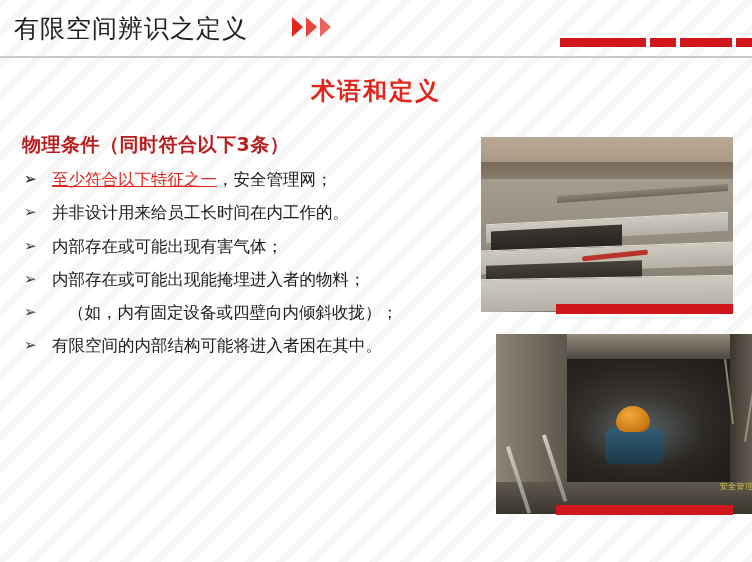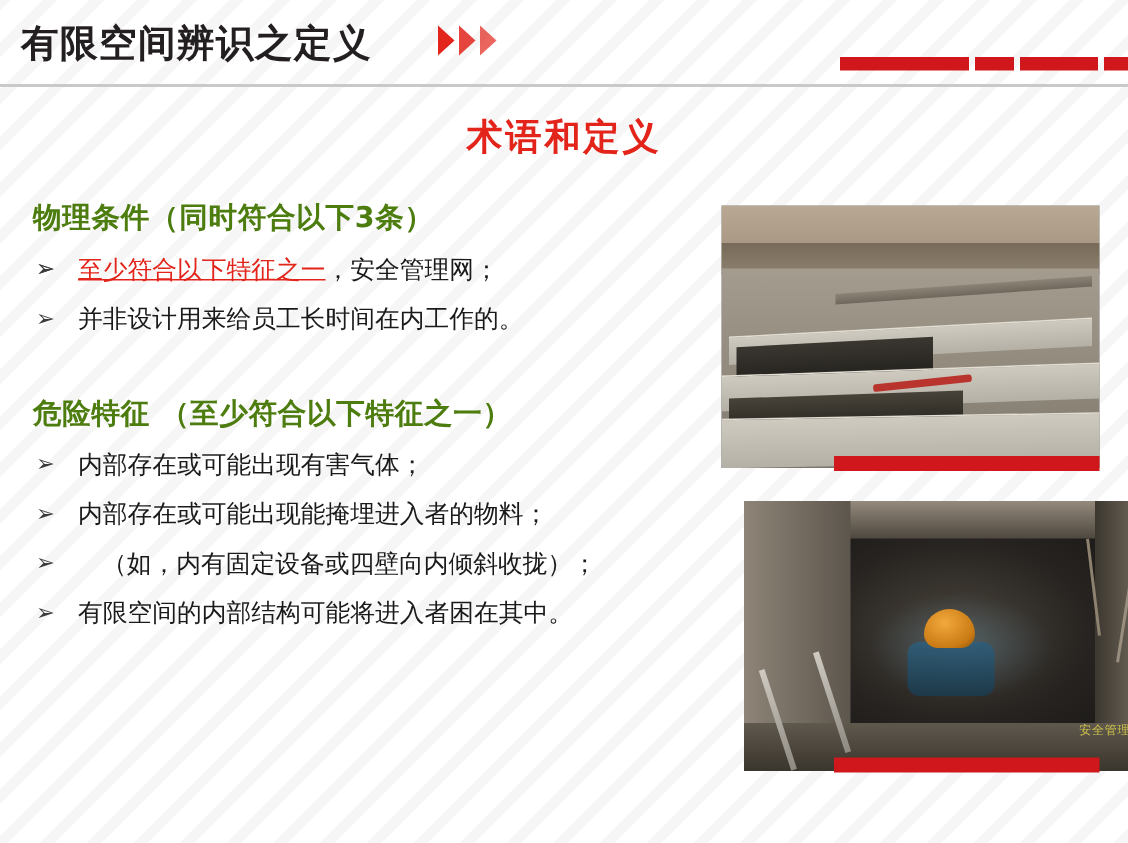--- a/index.html
+++ b/index.html
@@ -38,21 +38,21 @@
     position: absolute;
     left: 0; top: 0;
     width: 752px;
     height: 58px;
   }
   .header-title {
     position: absolute;
     left: 14px;
     top: 12px;
     font-size: 25px;
-    font-weight: bold;
+    font-weight: normal;
     color: #231f20;
     letter-spacing: 1px;
     white-space: nowrap;
   }
   .chevrons {
     position: absolute;
     left: 292px;
     top: 17px;
     display: flex;
     gap: 3px;
@@ -104,21 +104,21 @@
   
   .content {
     position: absolute;
     left: 22px;
     top: 132px;
     width: 450px;
   }
   .section-title {
     font-size: 19px;
     font-weight: bold;
-    color: #4d7c0f;
+    color: #b91c1c;
     margin: 0 0 10px 0;
     letter-spacing: 0.5px;
   }
   .section-title.second {
     margin-top: 38px;
   }
   .bullet-list {
     list-style: none;
     margin: 0;
     padding: 0;
@@ -315,21 +315,20 @@
       <li>
         <span class="arrow">➢</span>
         <span class="hl">至少符合以下特征之一</span><span>，安全管理网；</span>
       </li>
       <li>
         <span class="arrow">➢</span>
         <span>并非设计用来给员工长时间在内工作的。</span>
       </li>
     </ul>
 
-    <div class="section-title second">危险特征 （至少符合以下特征之一）</div>
     <ul class="bullet-list">
       <li>
         <span class="arrow">➢</span>
         <span>内部存在或可能出现有害气体；</span>
       </li>
       <li>
         <span class="arrow">➢</span>
         <span>内部存在或可能出现能掩埋进入者的物料；</span>
       </li>
       <li>

